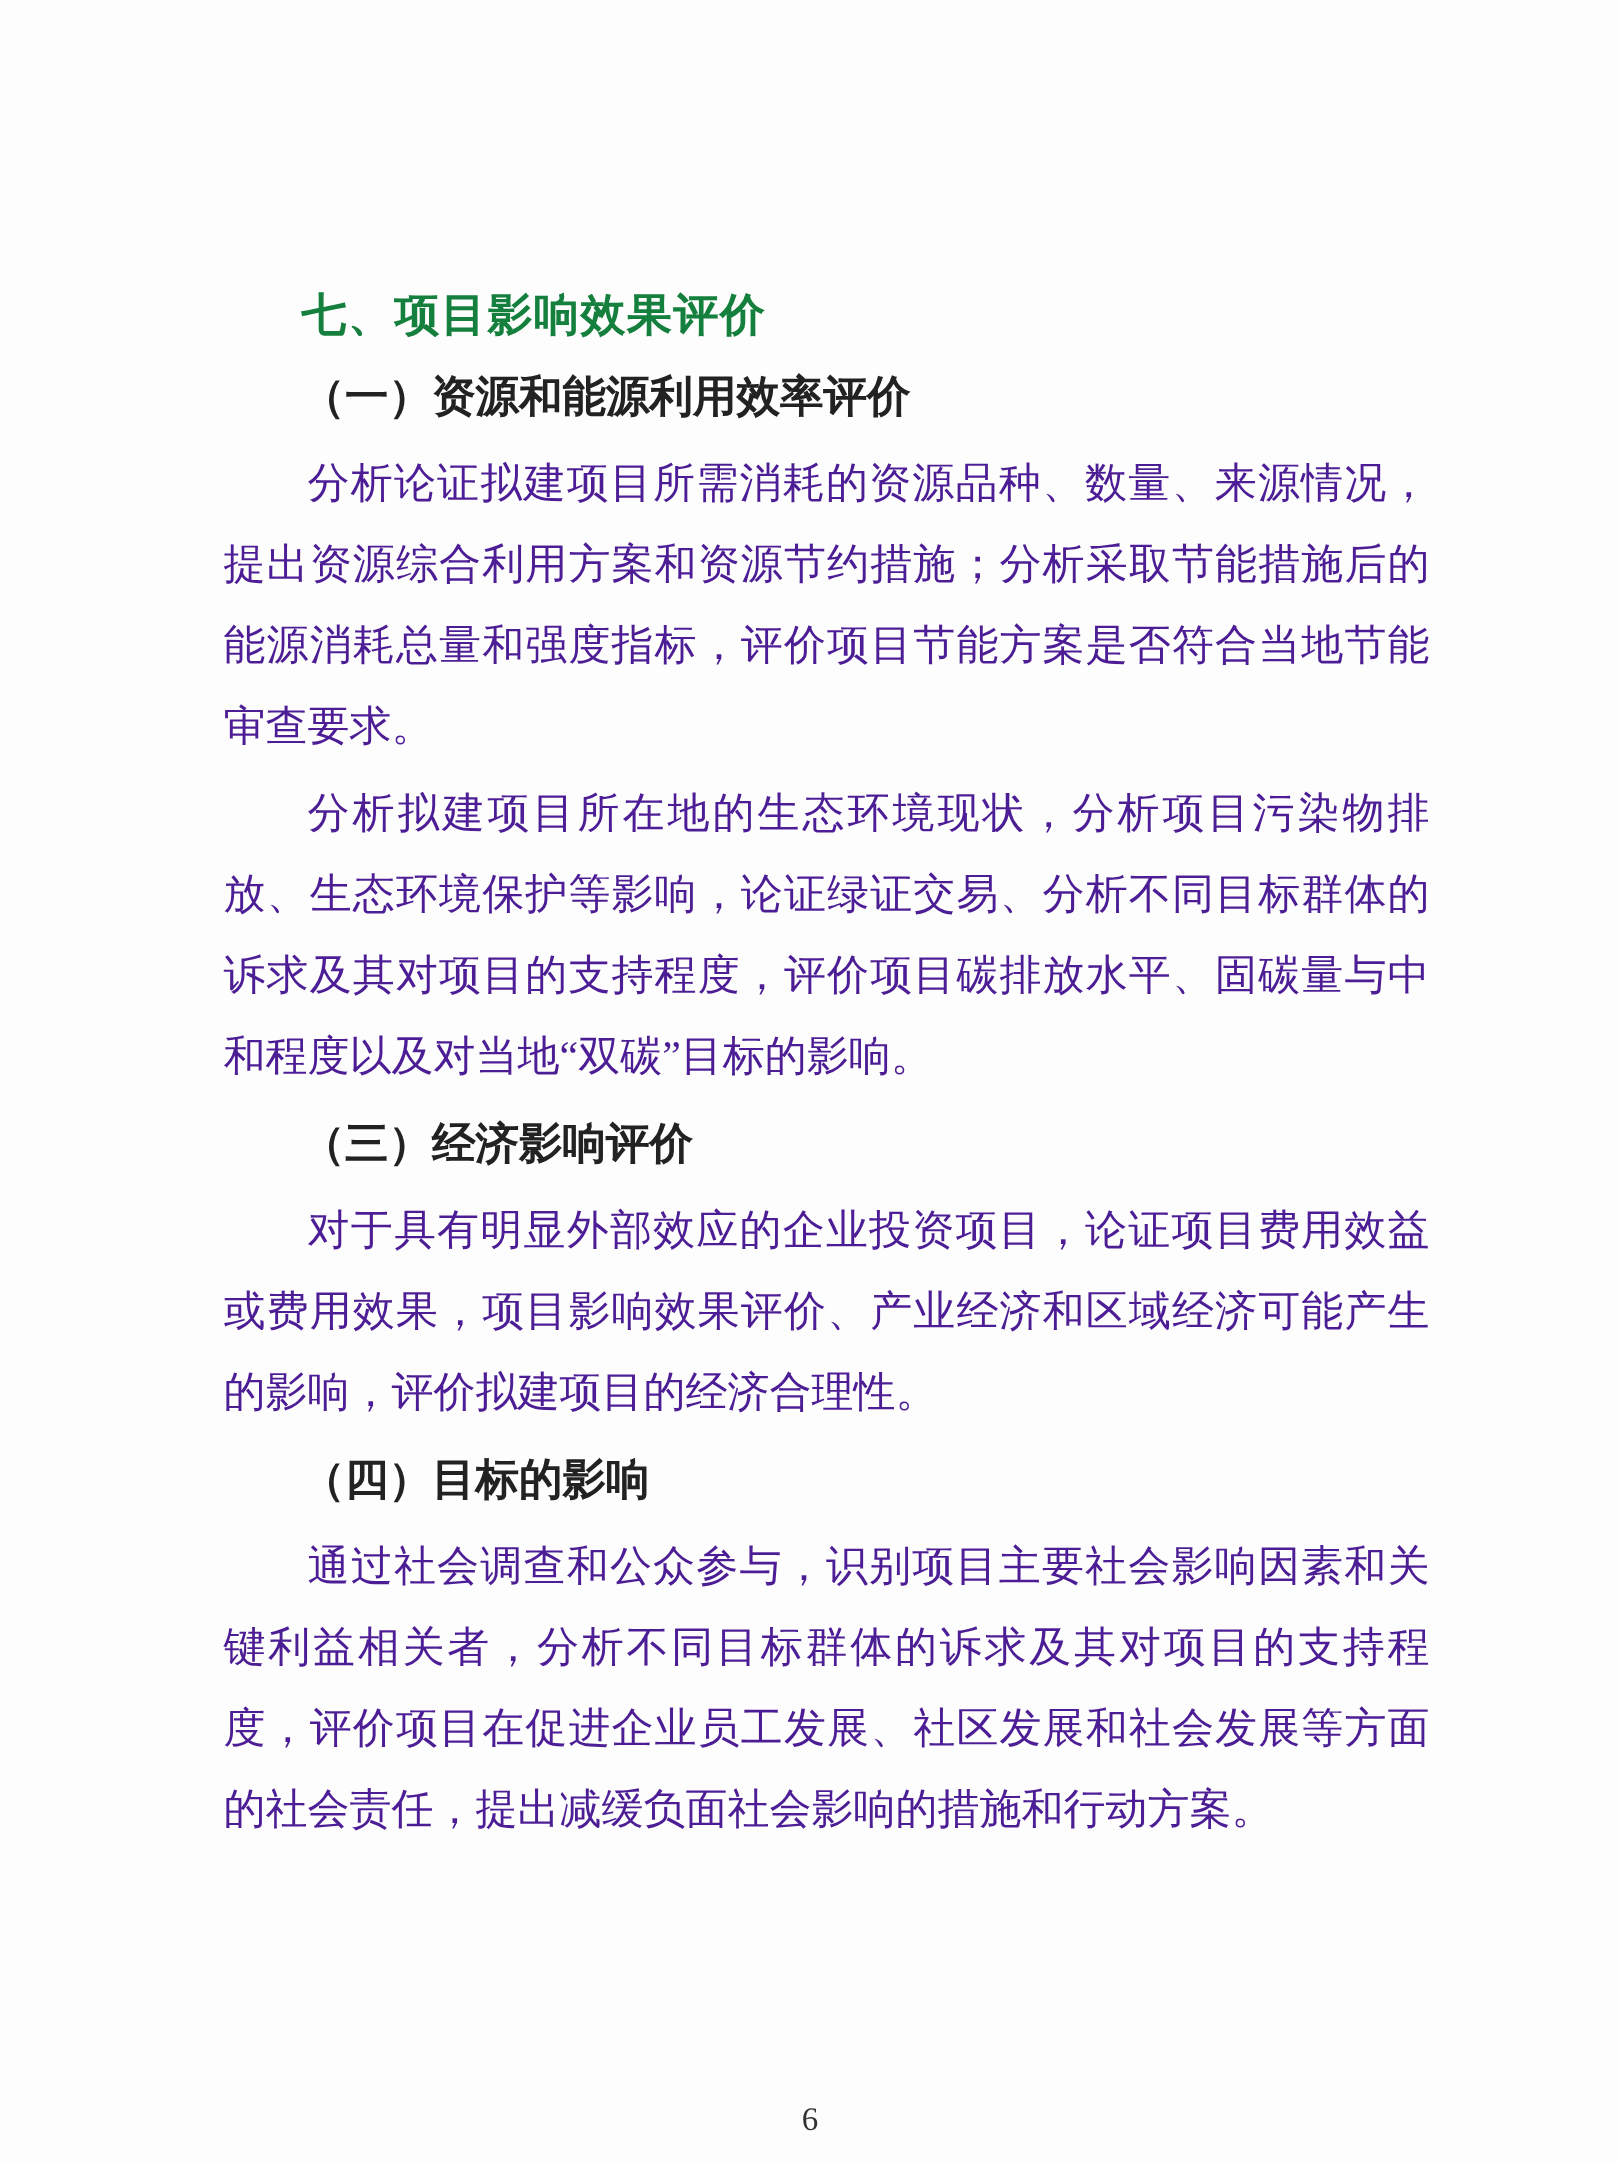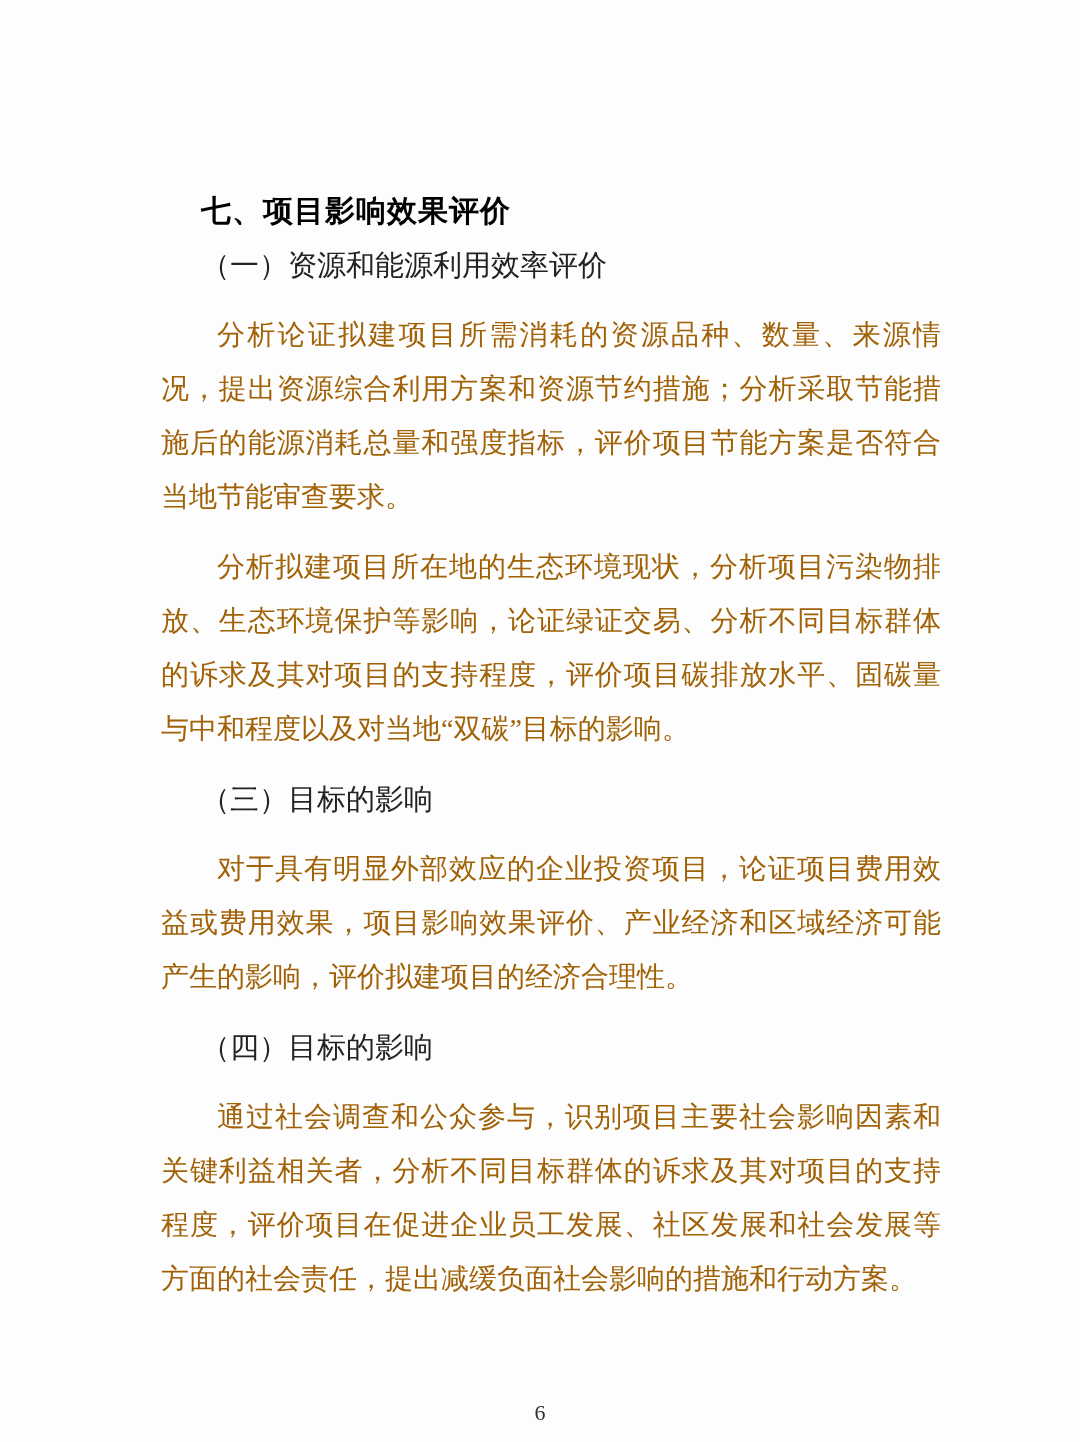--- a/index.html
+++ b/index.html
@@ -28,39 +28,39 @@
     top: 184px;
     width: 812px;
   }
   .heading {
     font-family: "Liberation Sans", "DejaVu Sans", sans-serif;
     font-weight: 700;
     font-size: 30px;
     line-height: 54px;
     margin: 0;
     text-indent: 56px;
-    color: #000000;
+    color: #15803d;
     letter-spacing: 1px;
   }
   .sub-title {
-    font-weight: 400;
+    font-weight: 700;
     font-size: 29px;
     line-height: 54px;
     margin: 0;
     text-indent: 56px;
     color: #222222;
   }
   .para {
     font-size: 28px;
     line-height: 54px;
-    margin: 16px;
+    margin: 4px;
     text-indent: 56px;
     text-align: justify;
     text-justify: inter-ideograph;
-    color: #a16207;
+    color: #4c1d95;
   }
   .page-number {
     position: absolute;
     left: 0;
     top: 1400px;
     width: 100%;
     text-align: center;
     font-size: 22px;
     color: #333333;
   }
@@ -71,21 +71,21 @@
 <div class="page">
   <div class="content">
 
     <h1 class="heading">七、项目影响效果评价</h1>
 
     <h2 class="sub-title">（一）资源和能源利用效率评价</h2>
     <p class="para">分析论证拟建项目所需消耗的资源品种、数量、来源情况，提出资源综合利用方案和资源节约措施；分析采取节能措施后的能源消耗总量和强度指标，评价项目节能方案是否符合当地节能审查要求。</p>
 
     <p class="para">分析拟建项目所在地的生态环境现状，分析项目污染物排放、生态环境保护等影响，论证绿证交易、分析不同目标群体的诉求及其对项目的支持程度，评价项目碳排放水平、固碳量与中和程度以及对当地“双碳”目标的影响。</p>
 
-    <h2 class="sub-title">（三）目标的影响</h2>
+    <h2 class="sub-title">（三）经济影响评价</h2>
     <p class="para">对于具有明显外部效应的企业投资项目，论证项目费用效益或费用效果，项目影响效果评价、产业经济和区域经济可能产生的影响，评价拟建项目的经济合理性。</p>
 
     <h2 class="sub-title">（四）目标的影响</h2>
     <p class="para">通过社会调查和公众参与，识别项目主要社会影响因素和关键利益相关者，分析不同目标群体的诉求及其对项目的支持程度，评价项目在促进企业员工发展、社区发展和社会发展等方面的社会责任，提出减缓负面社会影响的措施和行动方案。</p>
 
   </div>
 
   <div class="page-number">6</div>
 </div>
 

